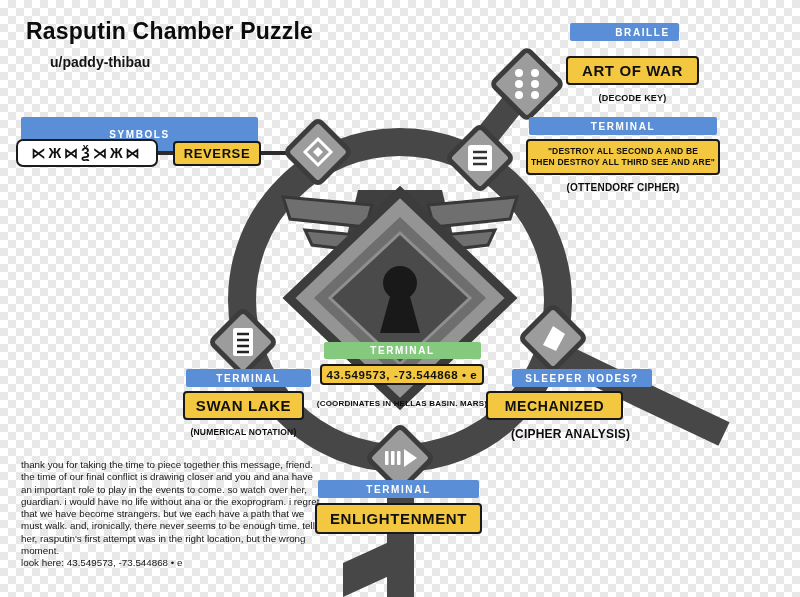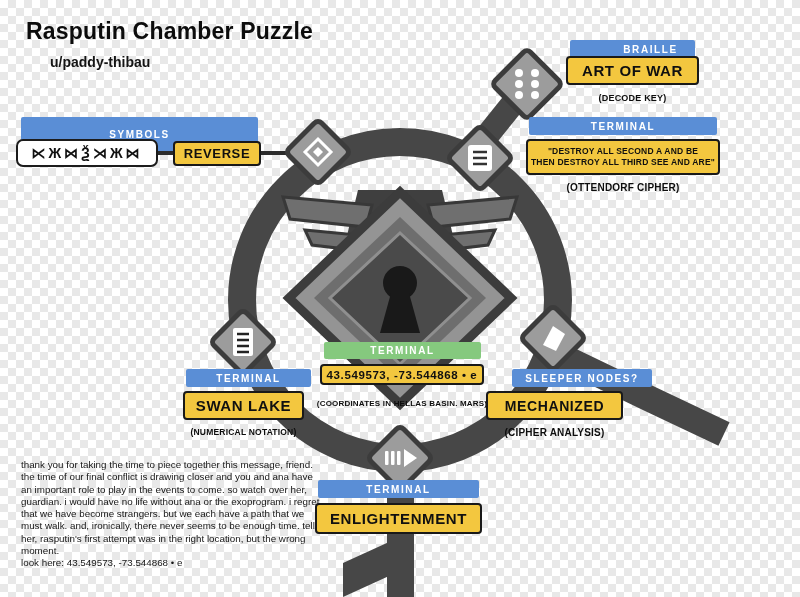--- a/index.html
+++ b/index.html
@@ -28,21 +28,21 @@
           color:#101010; font-weight:bold; display:flex; flex-direction:column; align-items:center;
           justify-content:center; text-align:right; letter-spacing:0.6px; }
 
   .cap { position:absolute; color:#0d0d0d; font-weight:bold; text-align:center; letter-spacing:0.2px; }
 
   .glyphbox { position:absolute; background:#fff; border:2px solid #1c1c1c; display:flex;
               align-items:center; justify-content:center; font-size:14px; letter-spacing:3px;
               color:#111; font-weight:bold; }
 
   
-  .braille-bar { left:570px; top:40px; width:125px; height:18px;padding-left:36px; }
+  .braille-bar { left:570px; top:23px; width:109px; height:18px;padding-left:36px; }
   .braille-box { left:566px; top:56px; width:133px; height:29px; font-size:15px; }
   .braille-cap { left:566px; top:93px; width:133px; font-size:9px; }
 
   
   .symbols-bar { left:21px; top:117px; width:237px; height:34px; }
   .symbols-glyphs { left:16px; top:139px; width:142px; height:28px;border-radius:7px; }
   .reverse-box { left:173px; top:141px; width:88px; height:25px; font-size:13px; }
 
   
   .ott-bar { left:529px; top:117px; width:188px; height:18px; }
@@ -55,21 +55,21 @@
   .coord-cap { left:297px; top:399px; width:210px; font-size:8px; }
 
   
   .swan-bar { left:186px; top:369px; width:125px; height:18px; }
   .swan-box { left:183px; top:391px; width:121px; height:29px; font-size:15px; }
   .swan-cap { left:178px; top:427px; width:131px; font-size:8.5px; }
 
   
   .mech-bar { left:489px; top:369px; width:140px; height:18px;margin-left:23px; }
   .mech-box { left:486px; top:391px; width:137px; height:29px; font-size:14px; }
-  .mech-cap { left:489px; top:427px; width:131px; font-size:10px; }
+  .mech-cap { left:505px; top:427px; width:131px; font-size:12px; }
 
   
   .enl-bar { left:318px; top:480px; width:161px; height:18px; }
   .enl-box { left:315px; top:503px; width:167px; height:31px; font-size:15px; }
 
   
   .cipher-head { position:absolute; left:21px; top:438px; font-size:15.5px; font-weight:bold; color:#000; }
   .cipher-body { position:absolute; left:21px; top:459px; width:305px; font-size:9.8px; line-height:12.3px; color:#161616; }
   .cipher-body span { display:block; }
 </style>

